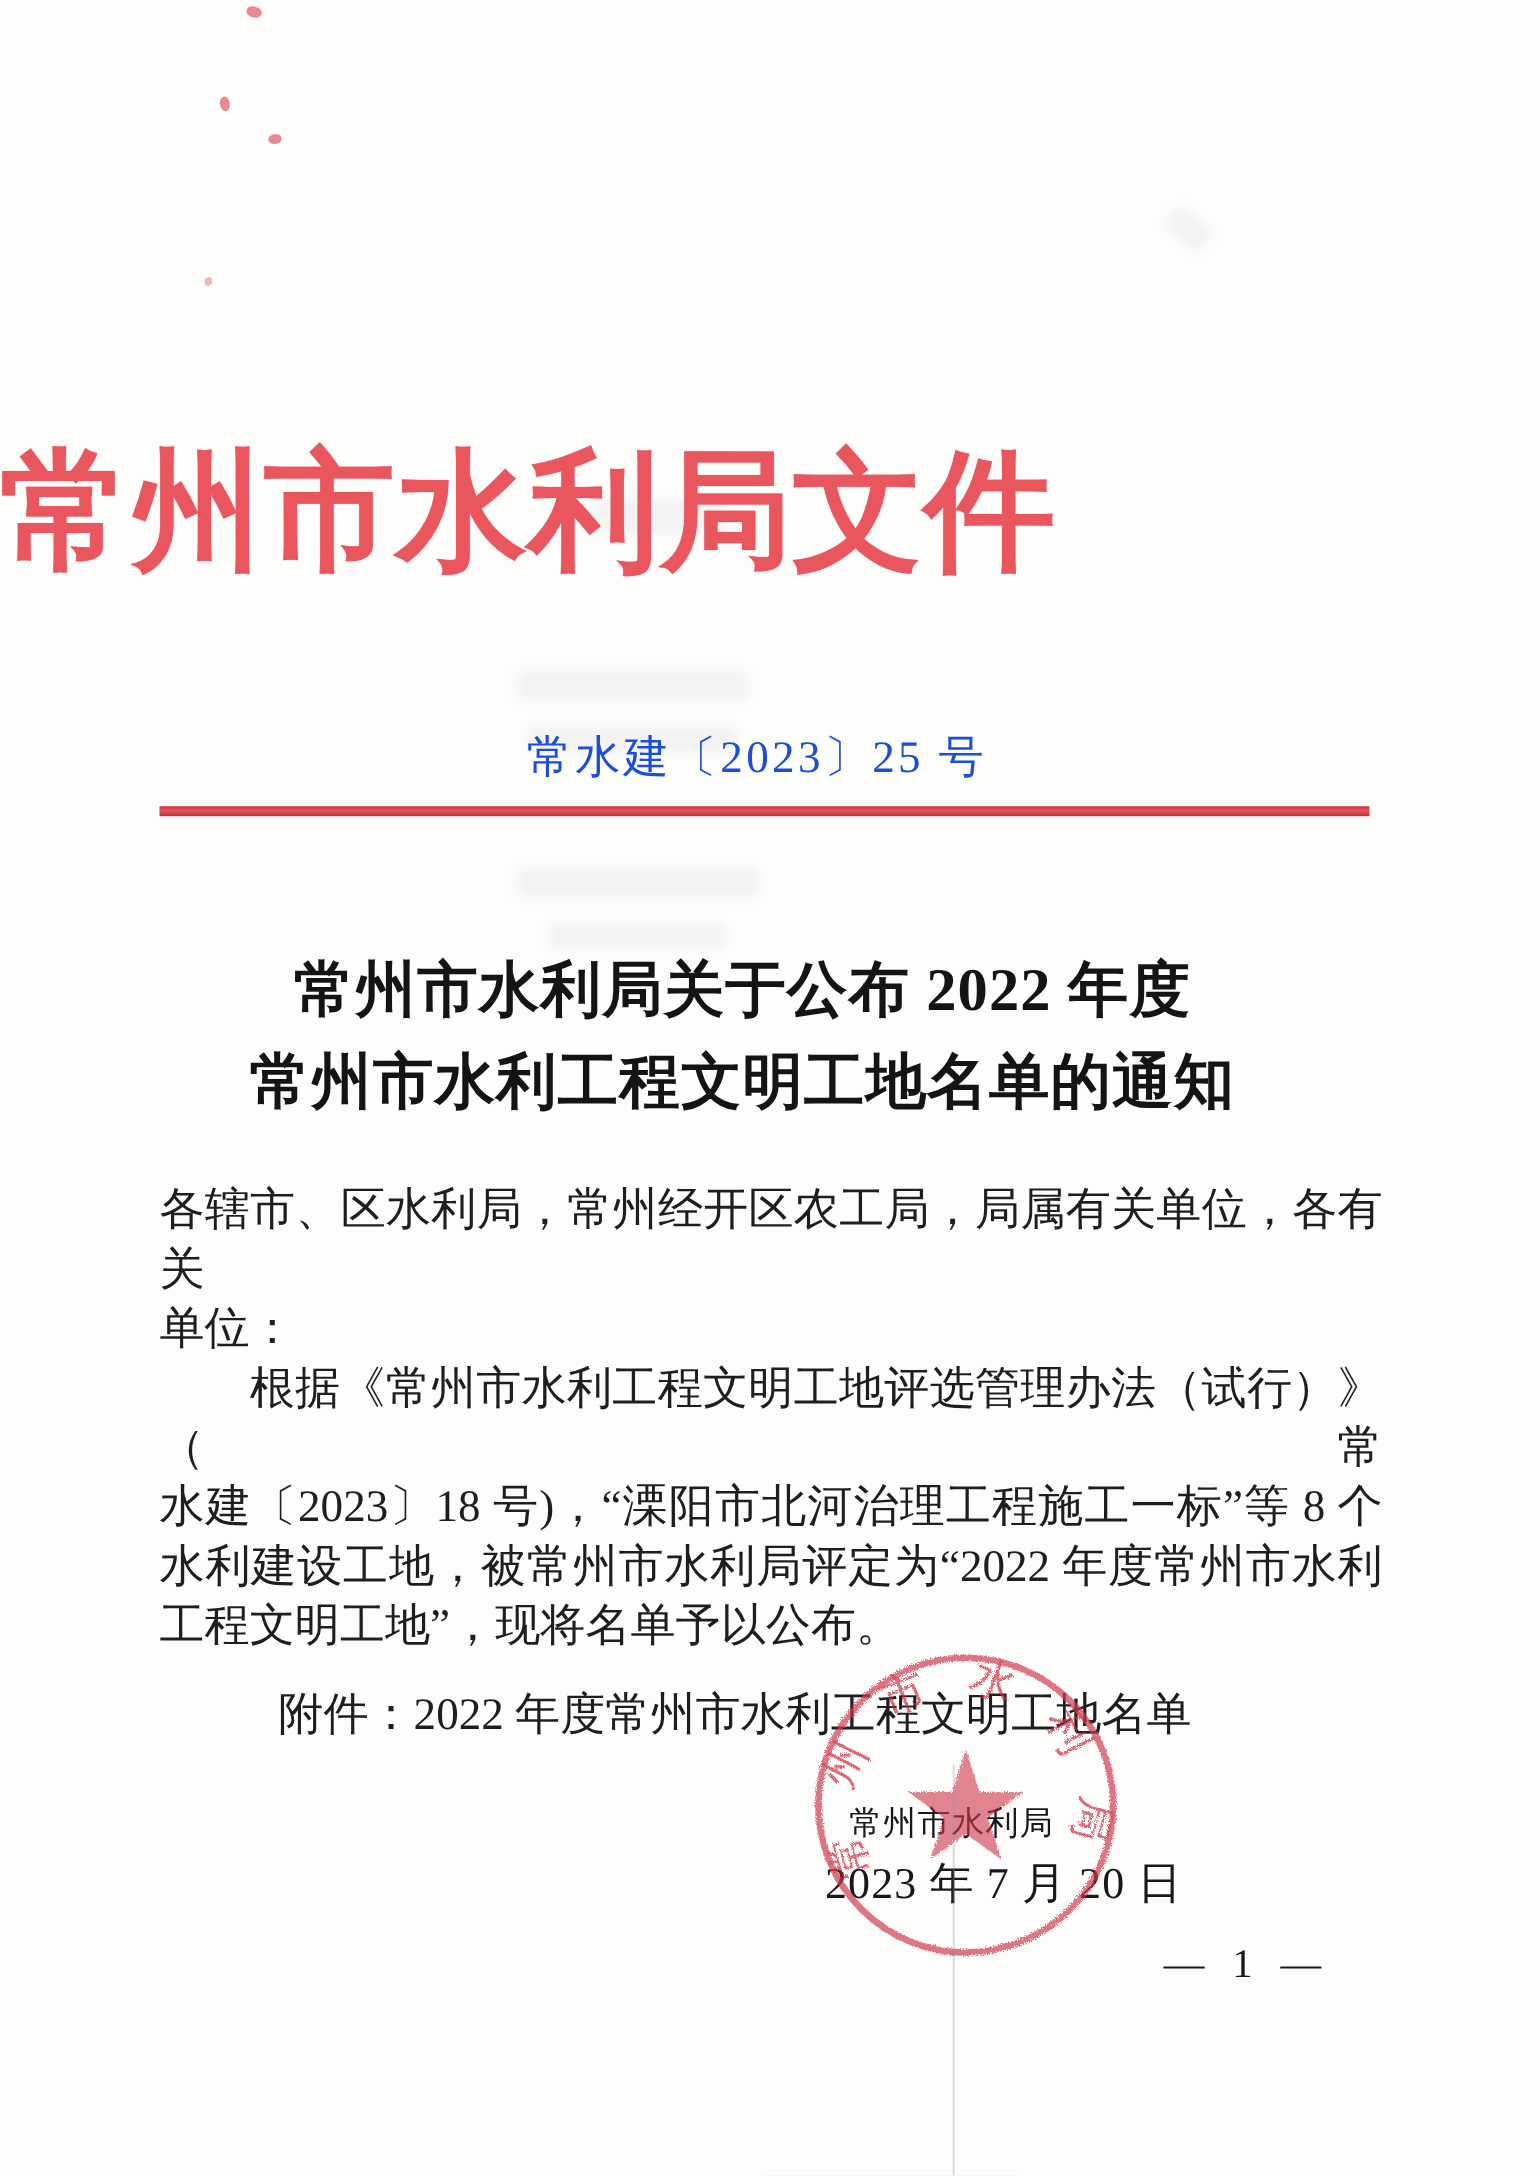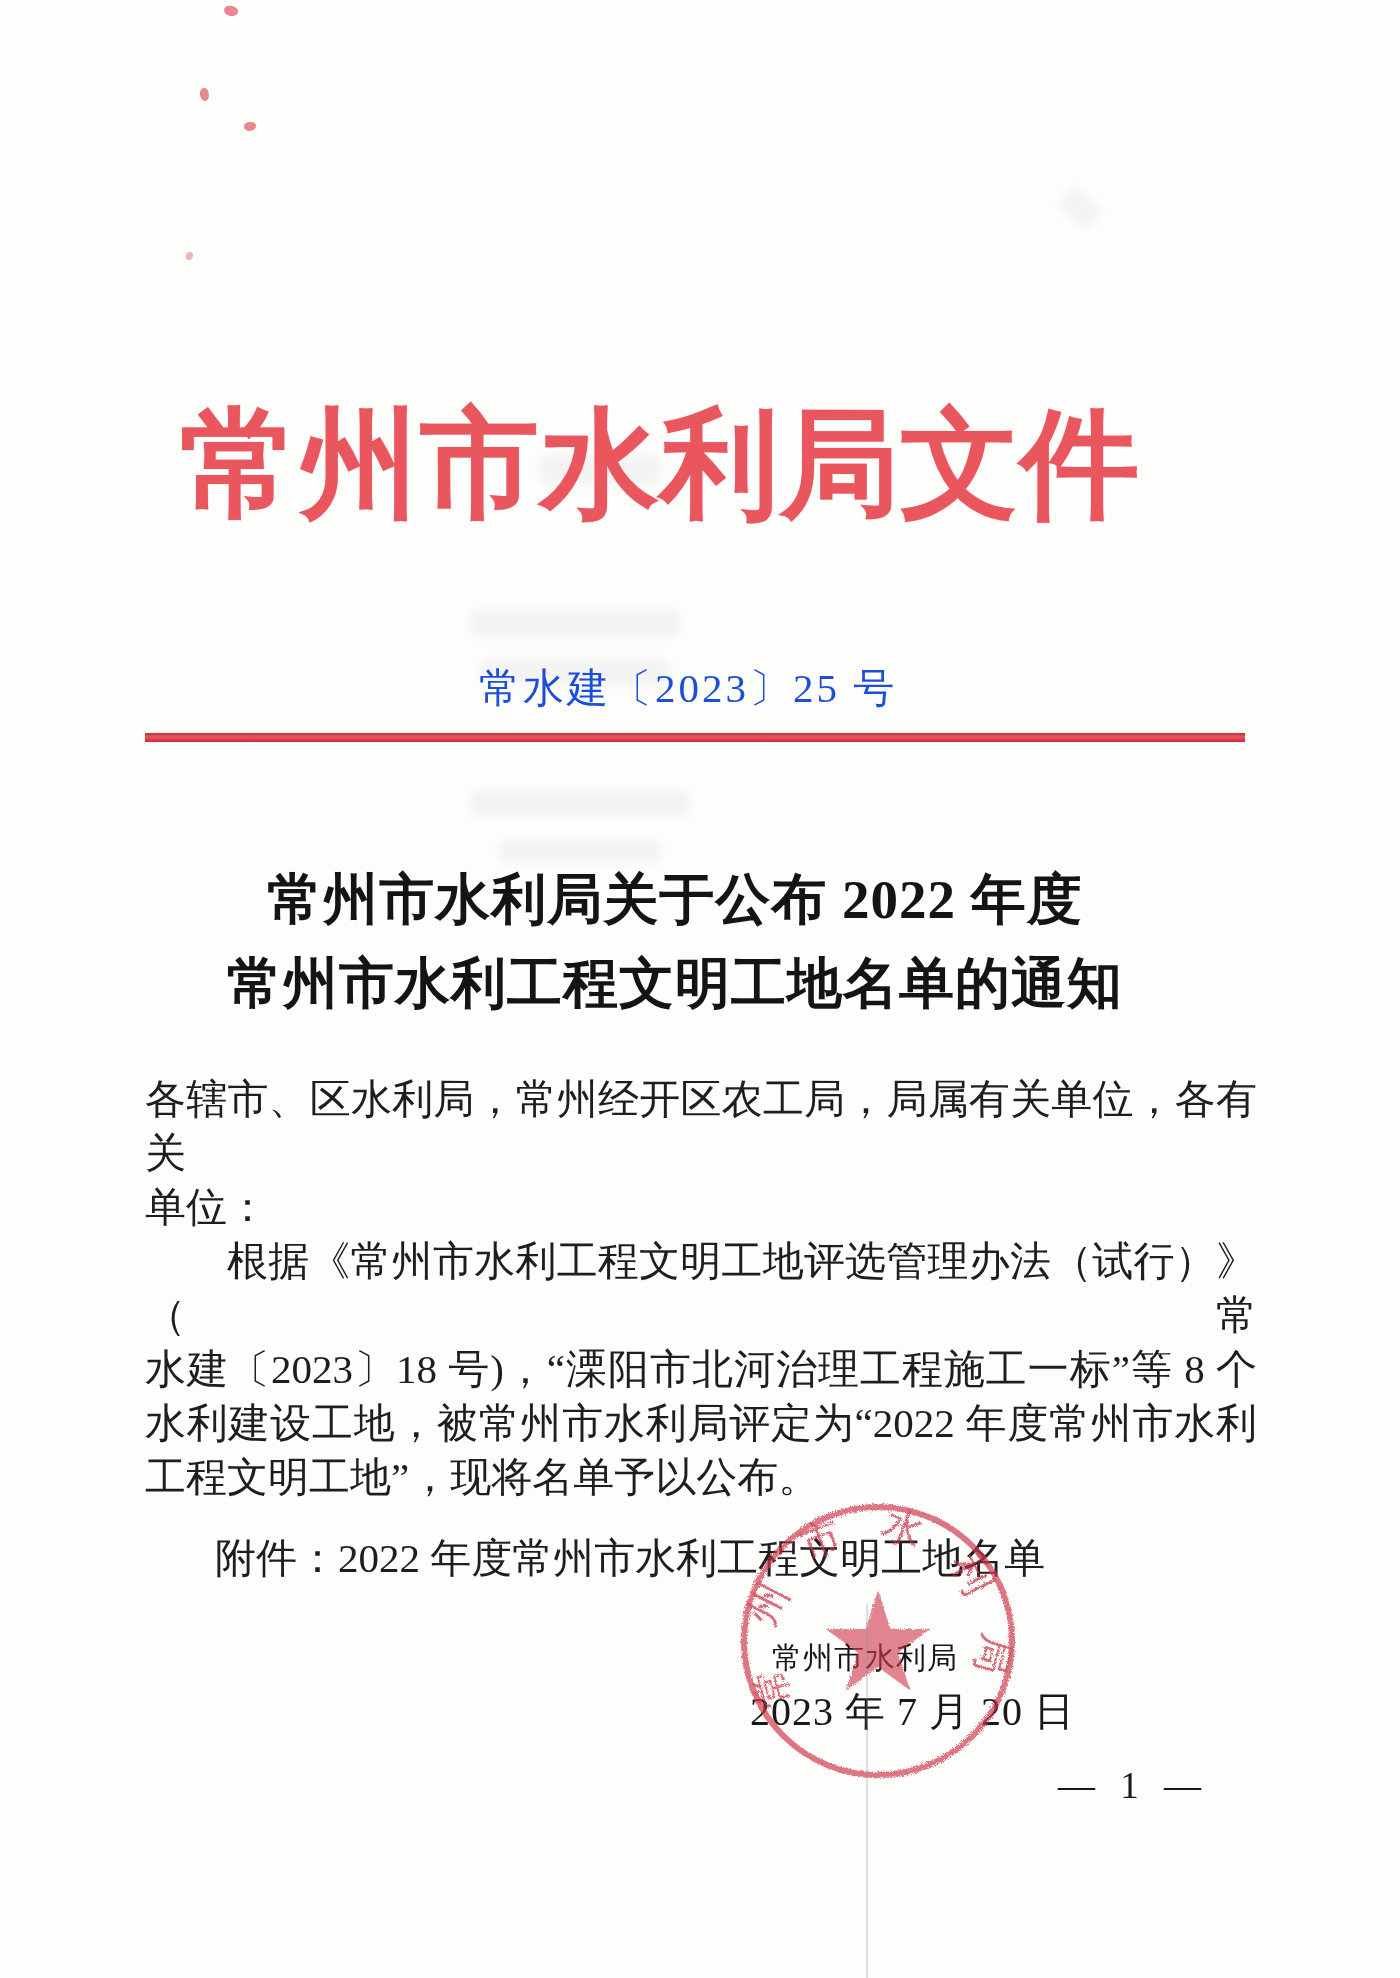--- a/index.html
+++ b/index.html
@@ -8,21 +8,20 @@
     width:1400px;height:1978px;
     margin:0 auto;
     background:#fdfdfc;
     overflow:hidden;
     font-family:"Liberation Serif","DejaVu Serif",serif;
     color:#1c1c1c;
   }
   
   .agency-header{
     position:absolute;left:0;top:386px;width:1320px;
-    text-align:center;
     font-size:119px;line-height:158px;font-weight:bold;
     color:#e9565e;
     letter-spacing:1px;
     text-shadow:0 0 1px rgba(216,64,76,.6);
     white-space:nowrap;
   }
   
   .doc-number{
     position:absolute;left:0;top:662px;width:1376px;
     text-align:center;
@@ -45,21 +44,21 @@
     padding-left:10px;
   }
   
   .body-block{
     position:absolute;left:145px;top:1072px;width:1112px;
     font-size:41px;line-height:54px;color:#1d1d22;
   }
   .body-line{white-space:nowrap;}
   .jl{white-space:normal;text-align:justify;text-align-last:justify;}
   .indent2{text-indent:82px;}
-  .attachment-line{margin-top:27px;margin-left:70px;}
+  .attachment-line{margin-top:27px;margin-left:108px;}
   
   .issuer{
     position:absolute;left:772px;top:1633px;
     font-size:30px;line-height:50px;color:#17171c;letter-spacing:1px;
     white-space:nowrap;
   }
   .issue-date{
     position:absolute;left:750px;top:1687px;
     font-size:40px;line-height:50px;color:#17171c;letter-spacing:1px;
     white-space:nowrap;

